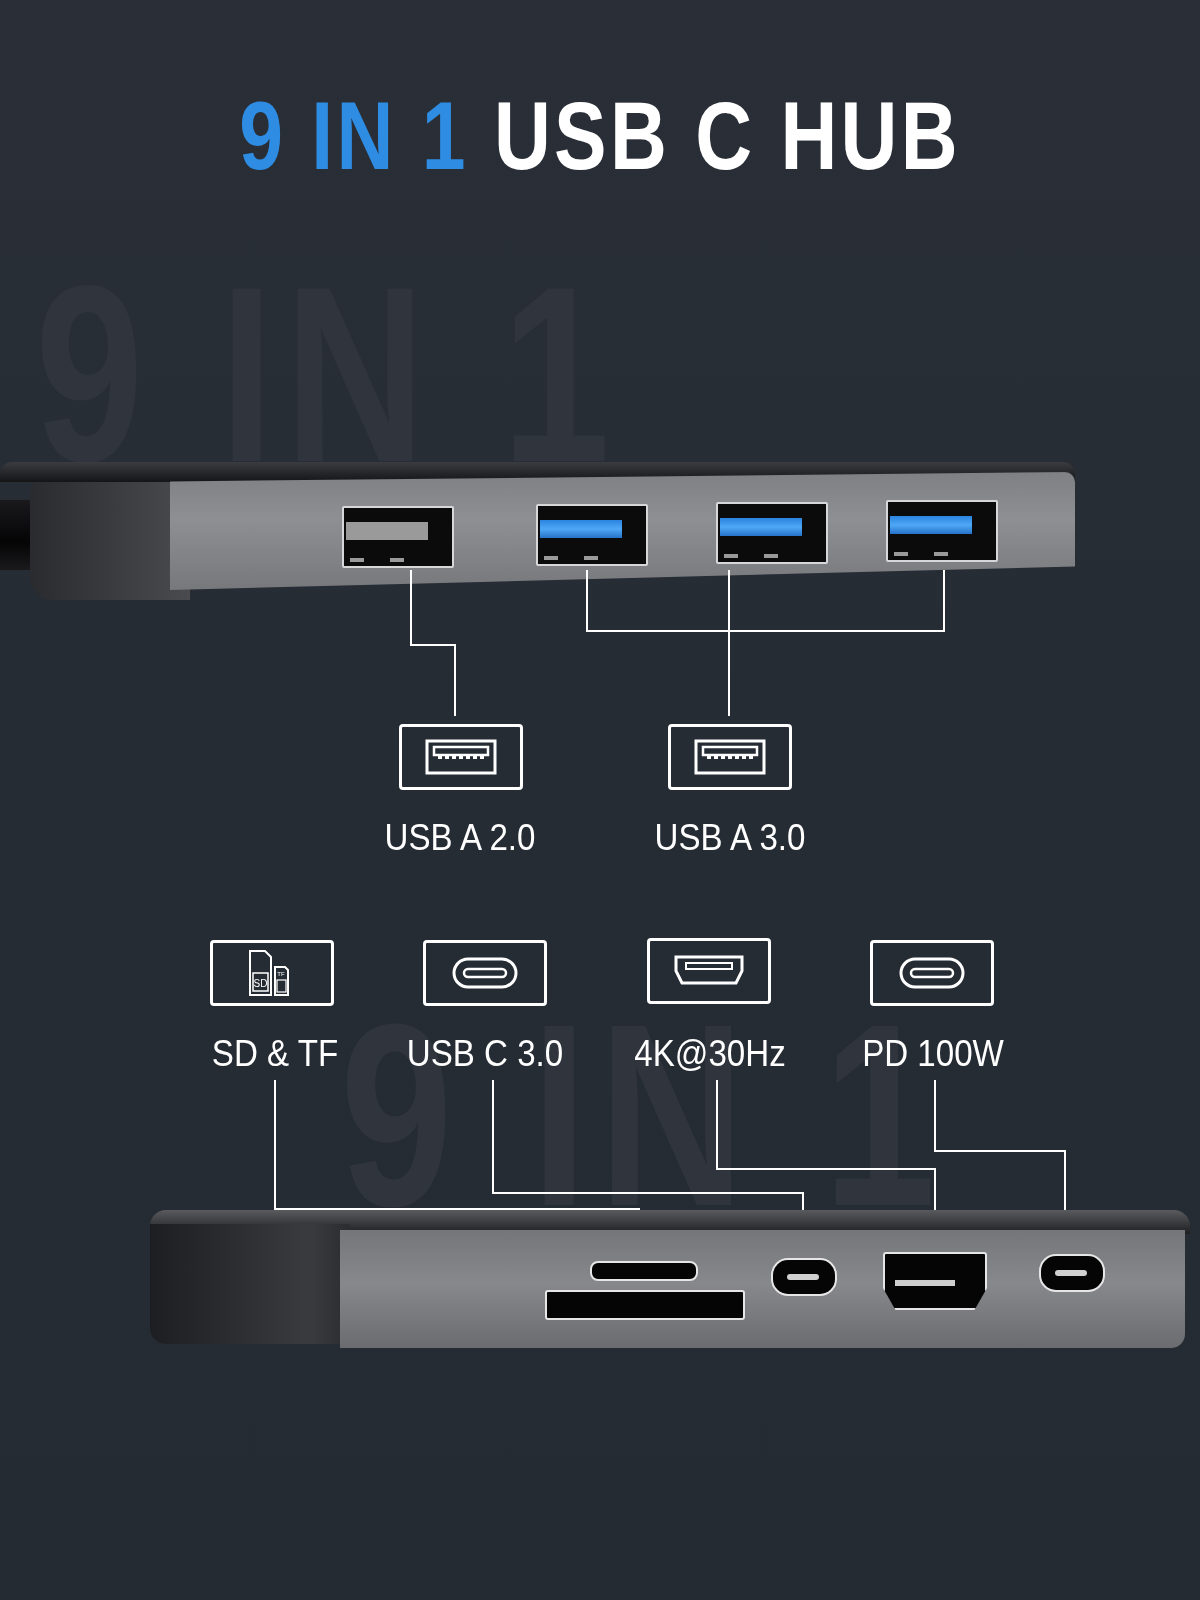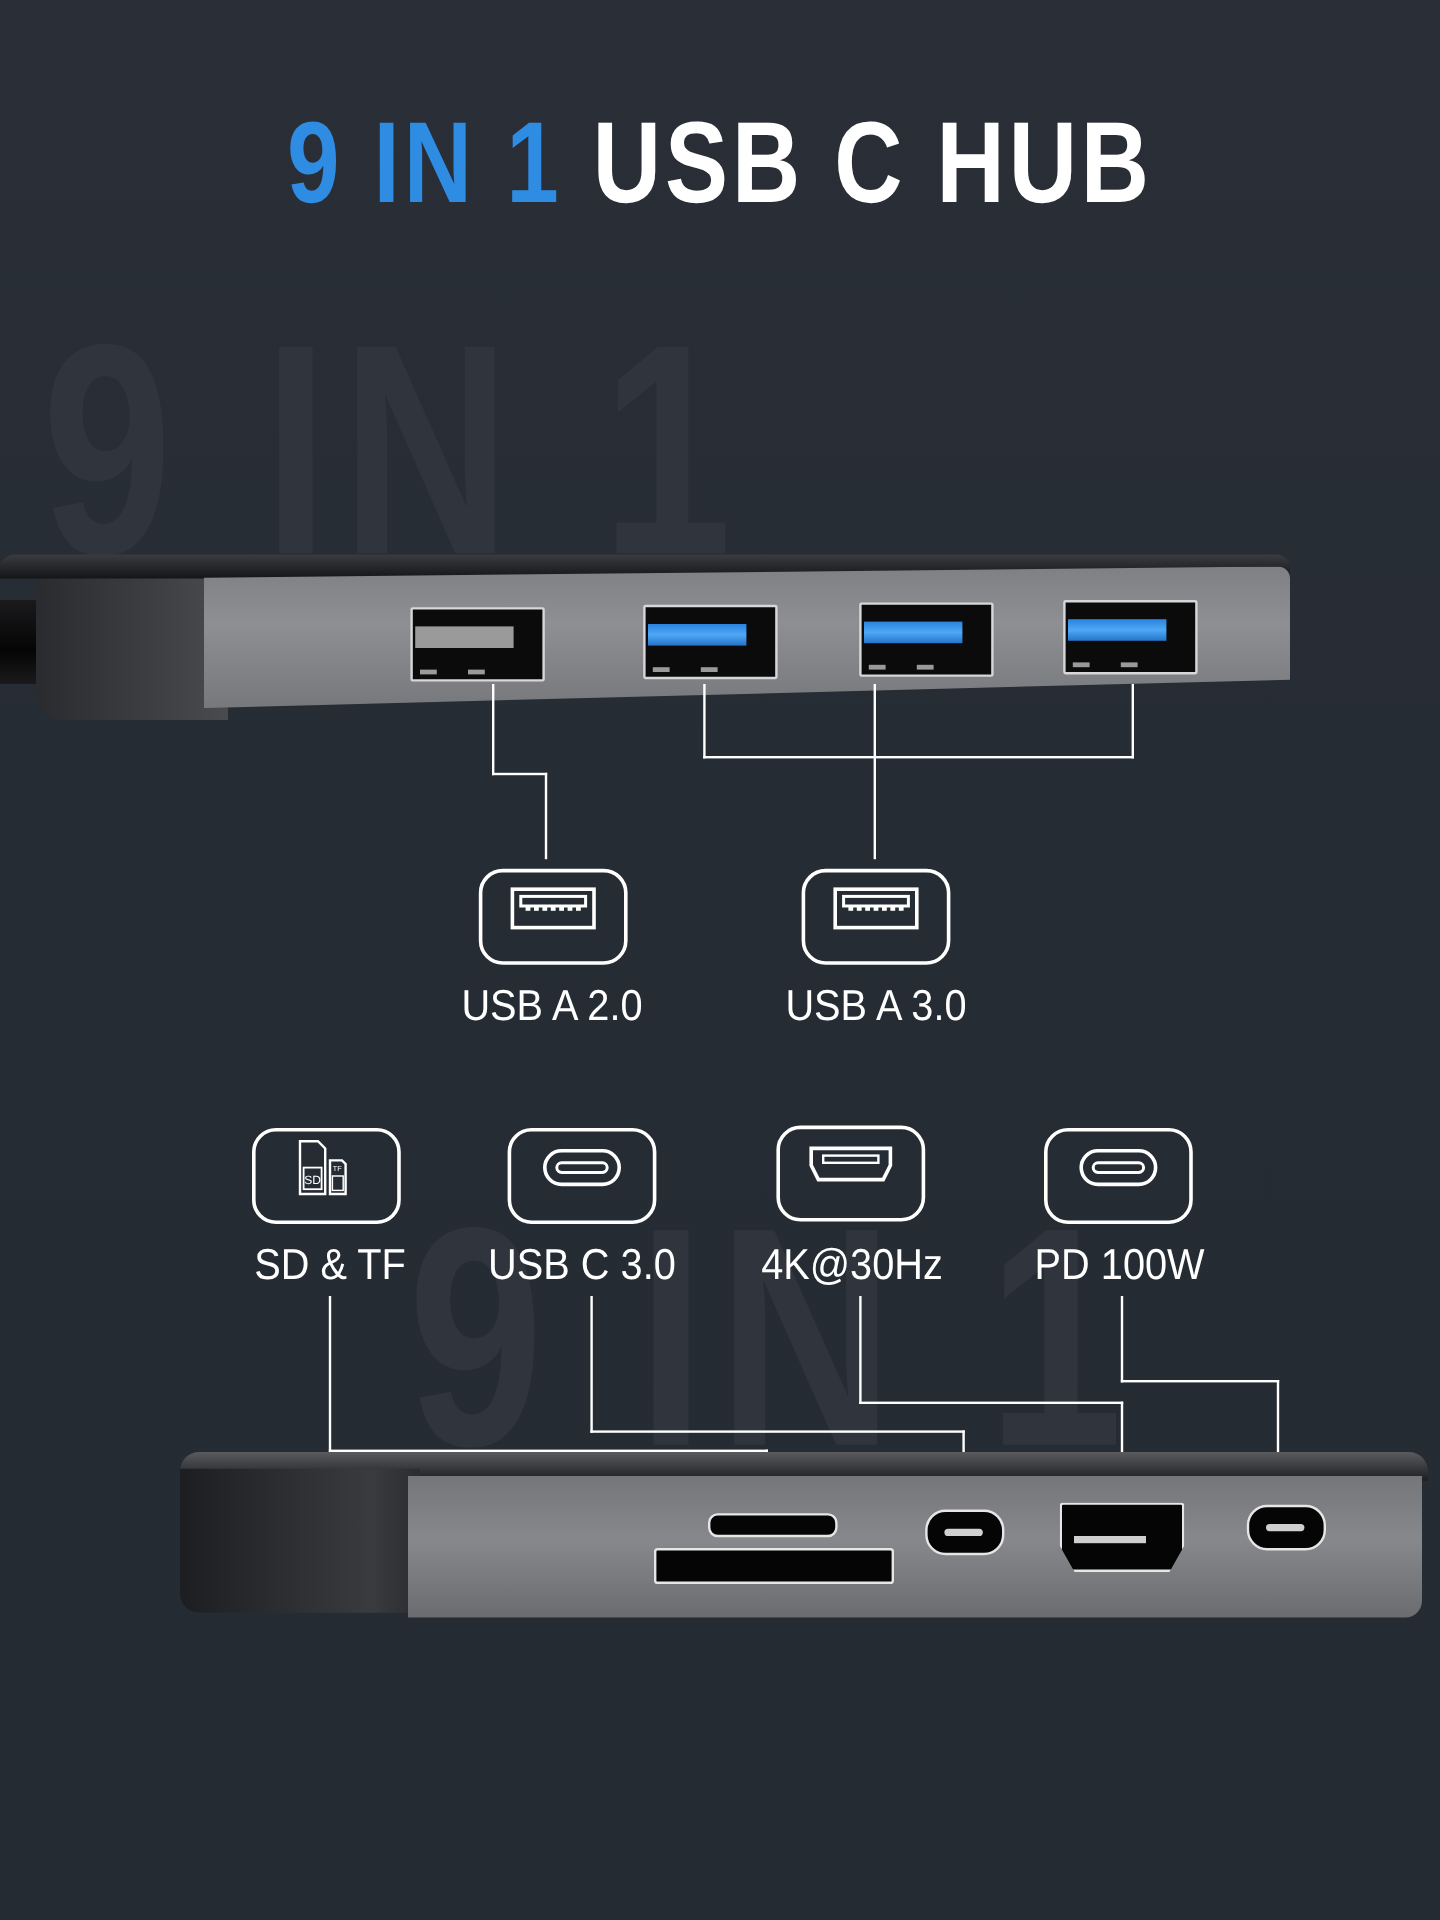--- a/index.html
+++ b/index.html
@@ -84,22 +84,22 @@
   .usbc::after { content:""; position:absolute; left:14px; top:14px; width:32px; height:6px; background:#d0d0d0; border-radius:3px; }
   .hdmi { left:883px; top:1252px; width:100px; height:54px; border-radius:3px;
           clip-path: polygon(0 0,100% 0,100% 62%,88% 100%,12% 100%,0 62%); }
   .hdmi::after { content:""; position:absolute; left:10px; top:26px; width:60px; height:6px; background:#cfcfcf; }
 
   
   .line { position:absolute; background:#ffffff; }
 
   
   .badge {
-    position:absolute; width:124px; height:80px;
-    border:3px solid #ffffff; border-radius:20px; box-sizing:border-box;
+    position:absolute; width:124px; height:66px;
+    border:3px solid #ffffff; border-radius:4px; box-sizing:border-box;
   }
   .badge svg { position:absolute; left:0; top:0; }
   .label {
     position:absolute; color:#ffffff; font-size:36px; line-height:1;
     text-align:center; white-space:nowrap;
     transform: scaleX(0.92);
   }
 </style>
 </head>
 <body>

